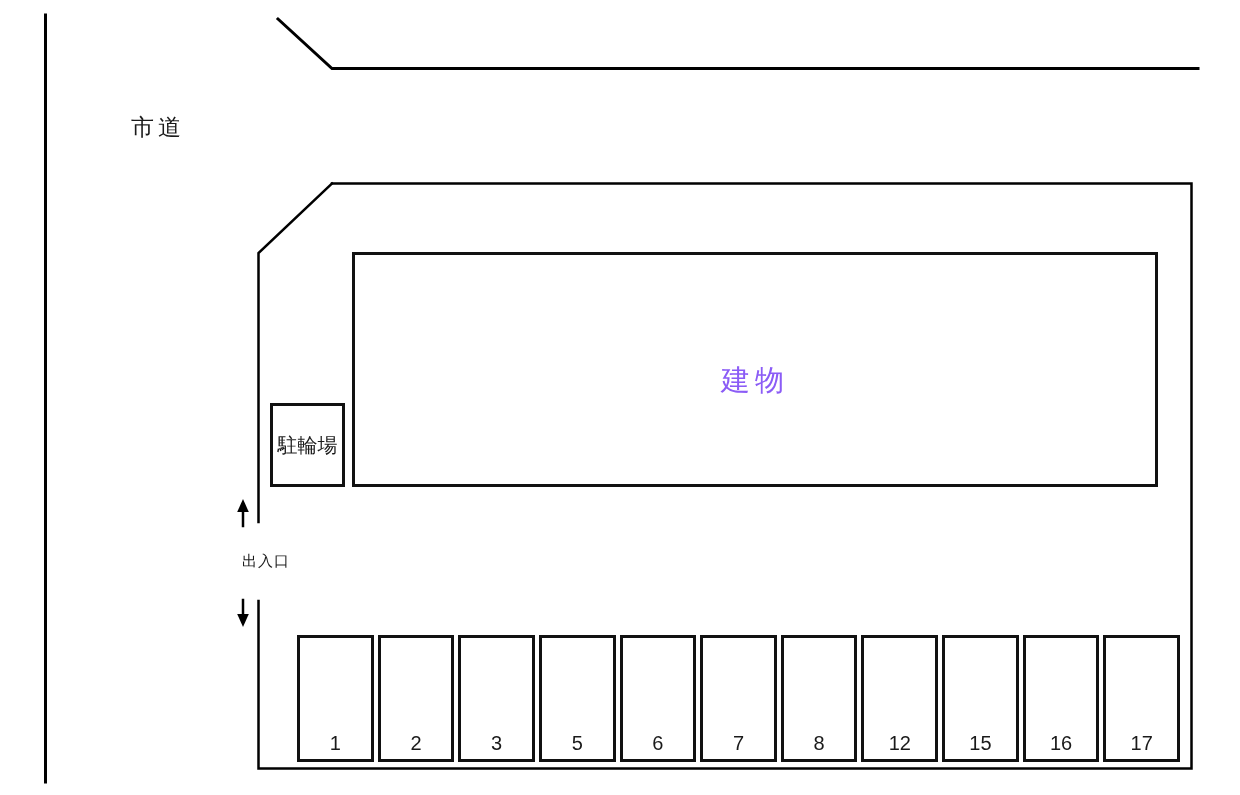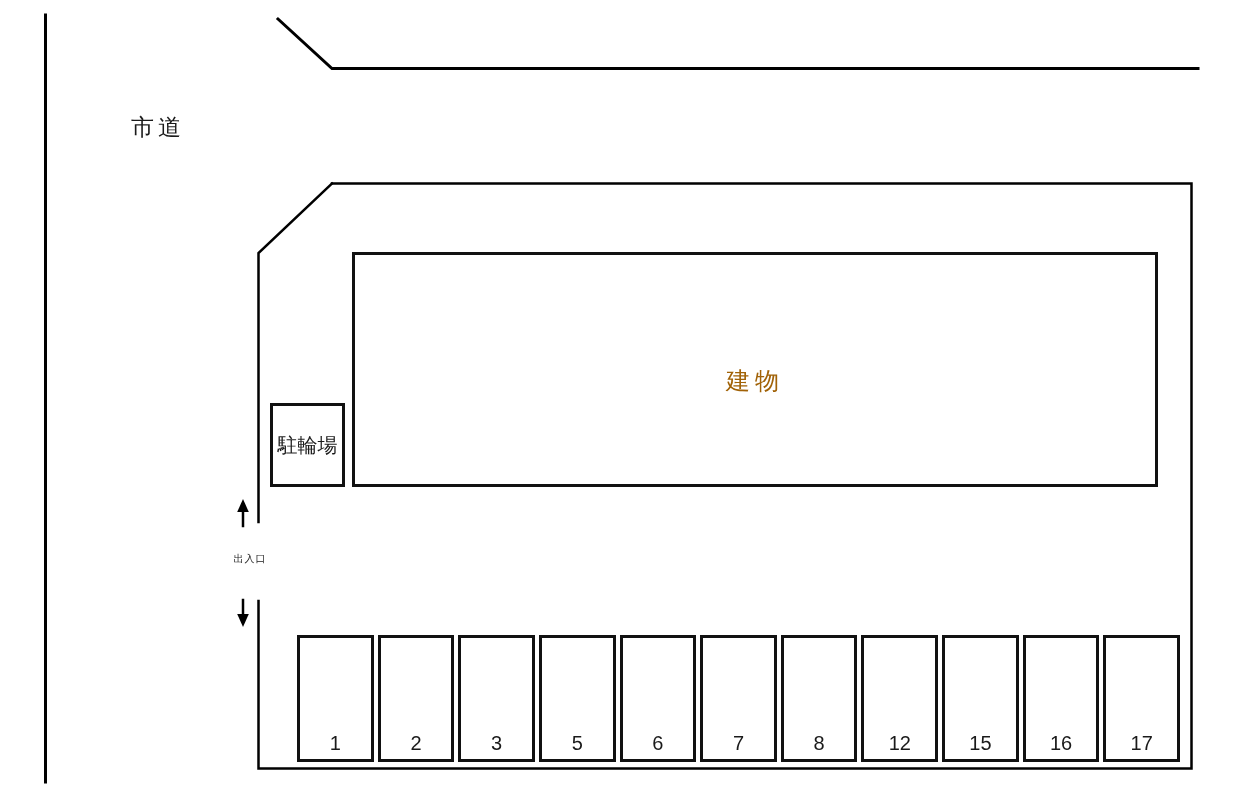--- a/index.html
+++ b/index.html
@@ -30,43 +30,43 @@
     white-space: nowrap;
     user-select: none;
   }
   .road-label {
     left: 131px;
     top: 112px;
     font-size: 23px;
     letter-spacing: 4px;
   }
   .entrance-label {
-    left: 214px;
+    left: 230px;
     top: 552px;
     width: 72px;
     text-align: center;
-    font-size: 10px;
+    font-size: 15px;
     letter-spacing: 1px;
   }
   .building {
     position: absolute;
     left: 352px;
     top: 252px;
     width: 806px;
     height: 235px;
     border: 3px solid #111111;
     box-sizing: border-box;
     display: flex;
     align-items: center;
     justify-content: center;
   }
   .building-label {
-    font-size: 24px;
+    font-size: 29px;
     letter-spacing: 5px;
-    color: #a16207;
+    color: #8b5cf6;
     margin-top: 22px;
   }
   .bicycle {
     position: absolute;
     left: 270px;
     top: 403px;
     width: 75px;
     height: 84px;
     border: 3px solid #111111;
     box-sizing: border-box;

